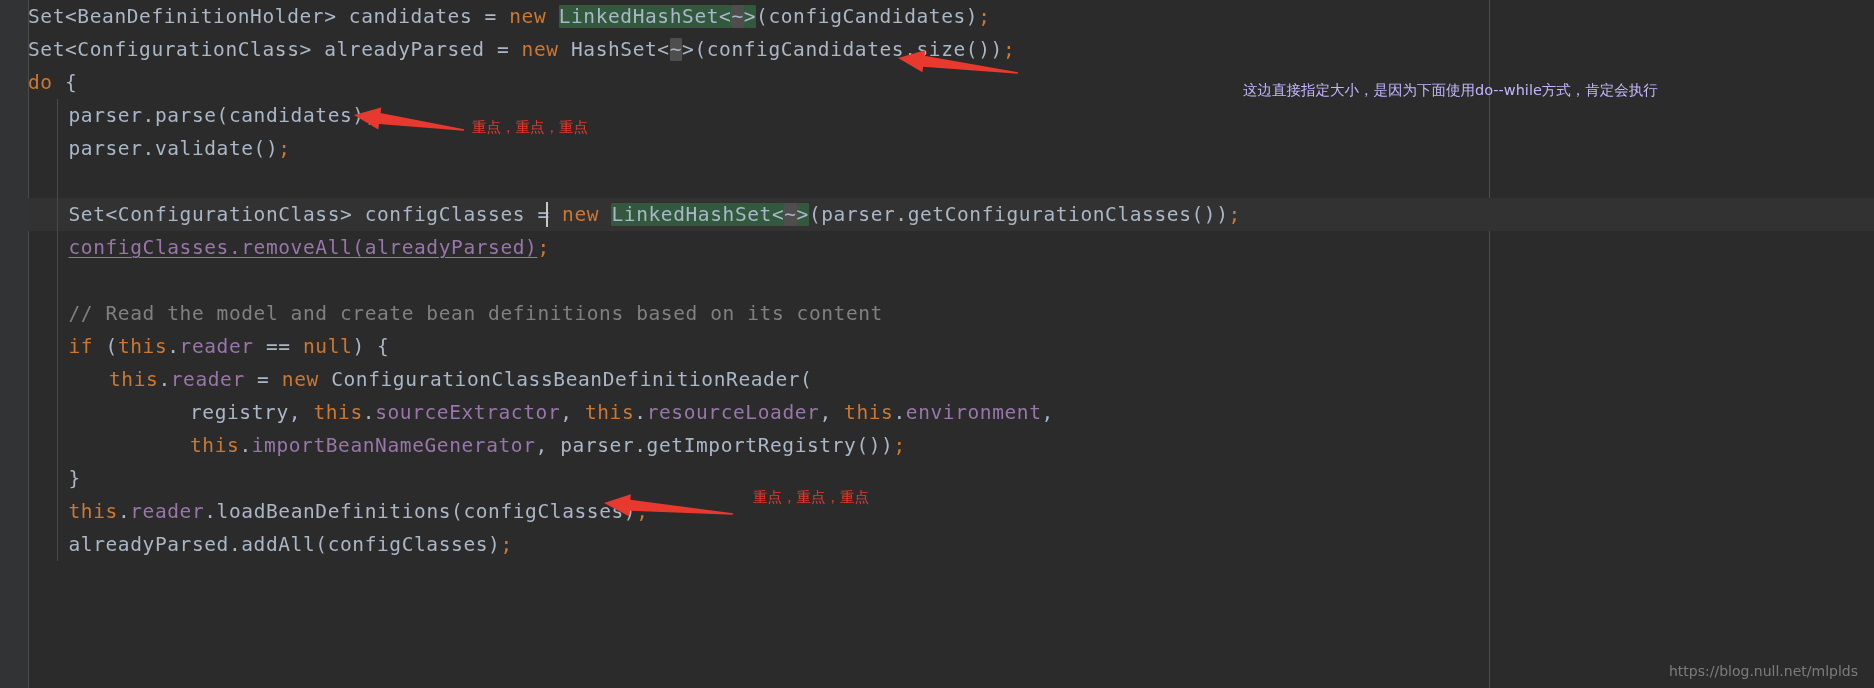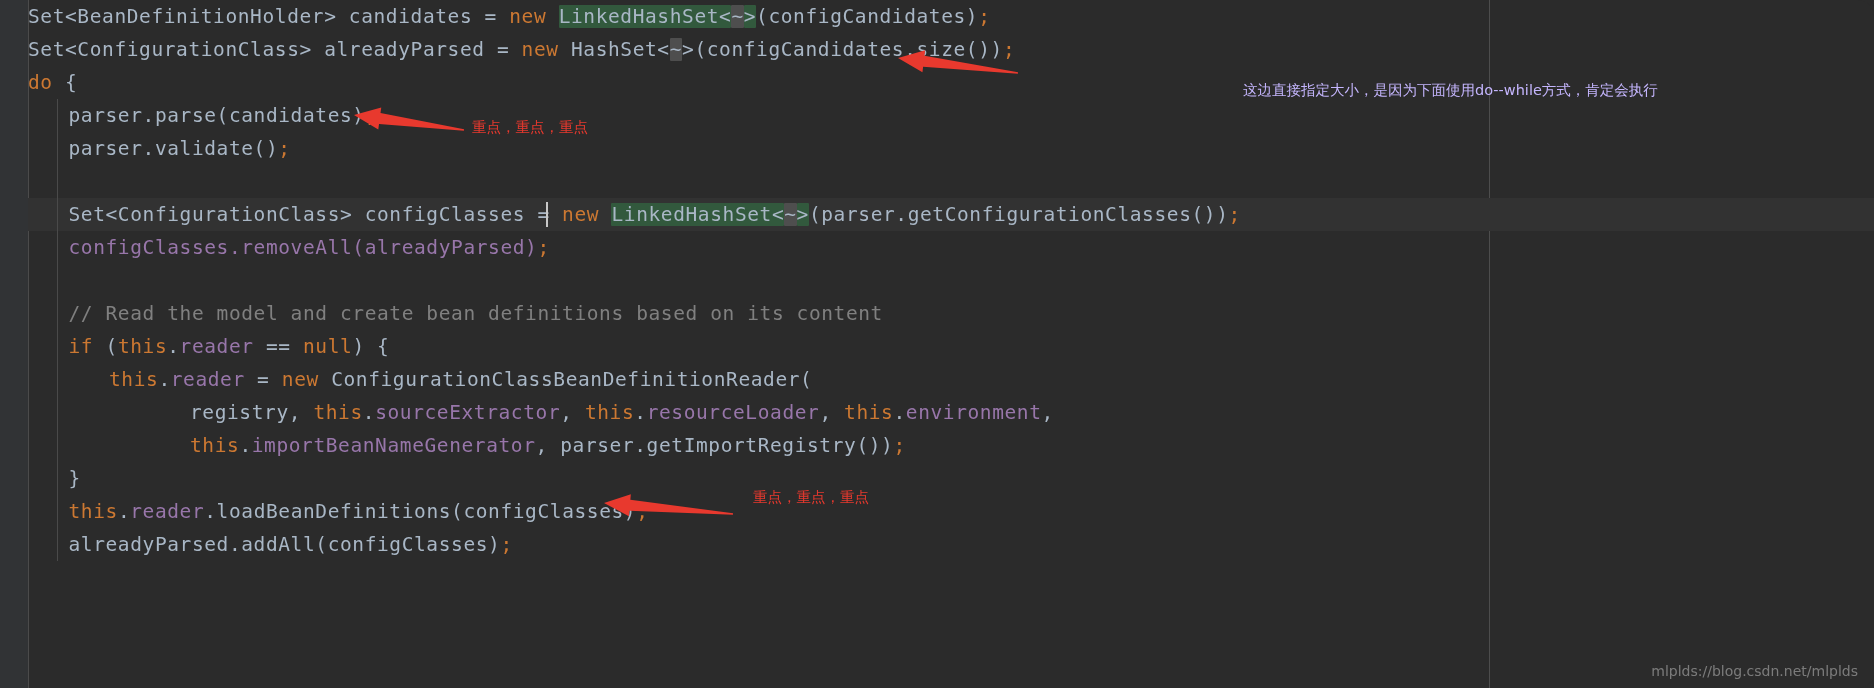--- a/index.html
+++ b/index.html
@@ -89,20 +89,21 @@
   
   .hl-green {
     background: #32593d;
     border-radius: 1px;
   }
   .hl-grey {
     background: #4e4e4e;
     border-radius: 1px;
   }
   .hl-under {
+    text-decoration: underline;
     text-decoration-thickness: 1px;
     text-underline-offset: 3px;
     text-align: right;
   }
 
   
   .caret {
     position: absolute;
     width: 2px;
     height: 25px;
@@ -163,14 +164,14 @@
       <div class="annot-text" style="left: 472px; top: 120px; color: rgb(232, 57, 46);">重点，重点，重点</div>
       <svg class="annot-arrow" width="138" height="51" viewBox="0 0 138 51" style="left: 340px; top: 97px;">
         <polygon points="14.00,18.00 38.28,32.41 39.02,26.96 123.91,33.69 124.09,32.31 40.50,16.06 41.25,10.61" fill="#e8392e"></polygon>
       </svg>
       <div class="annot-text" style="left: 753px; top: 490px; color: rgb(232, 57, 46);">重点，重点，重点</div>
       <svg class="annot-arrow" width="157" height="47" viewBox="0 0 157 47" style="left: 590px; top: 485px;">
         <polygon points="14.00,18.00 38.97,31.17 39.44,25.69 142.94,29.70 143.06,28.30 40.37,14.73 40.84,9.25" fill="#e8392e"></polygon>
       </svg>
     </div>
 
-  <div class="watermark">mlplds://blog.csdn.net/mlplds</div>
+  <div class="watermark">https://blog.null.net/mlplds</div>
 </div>
 
 </body></html>

